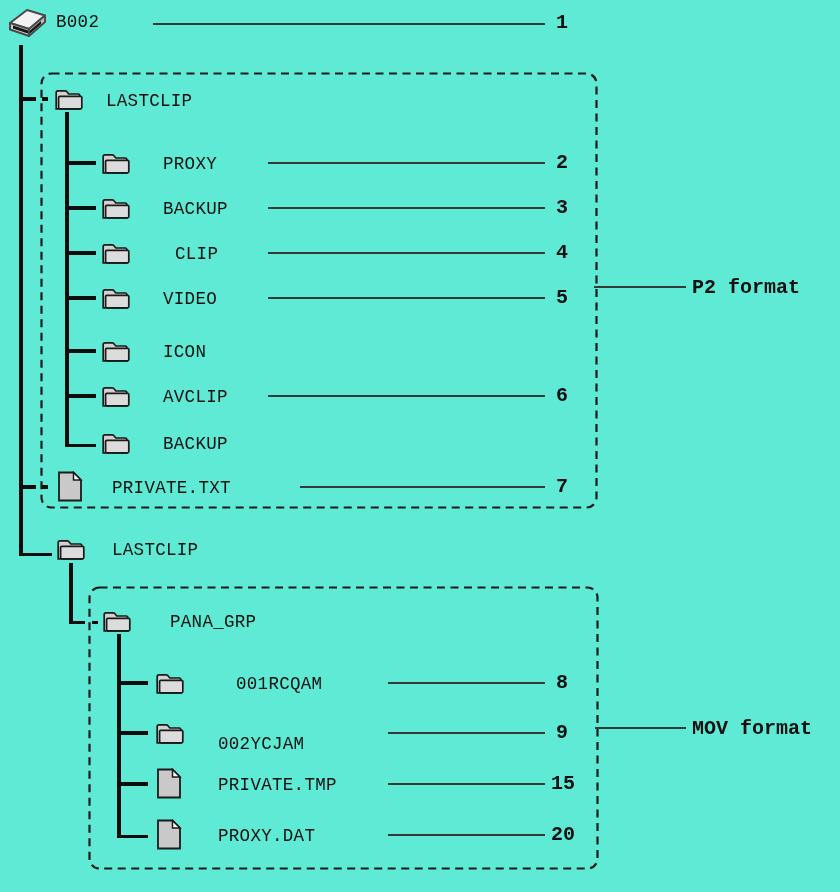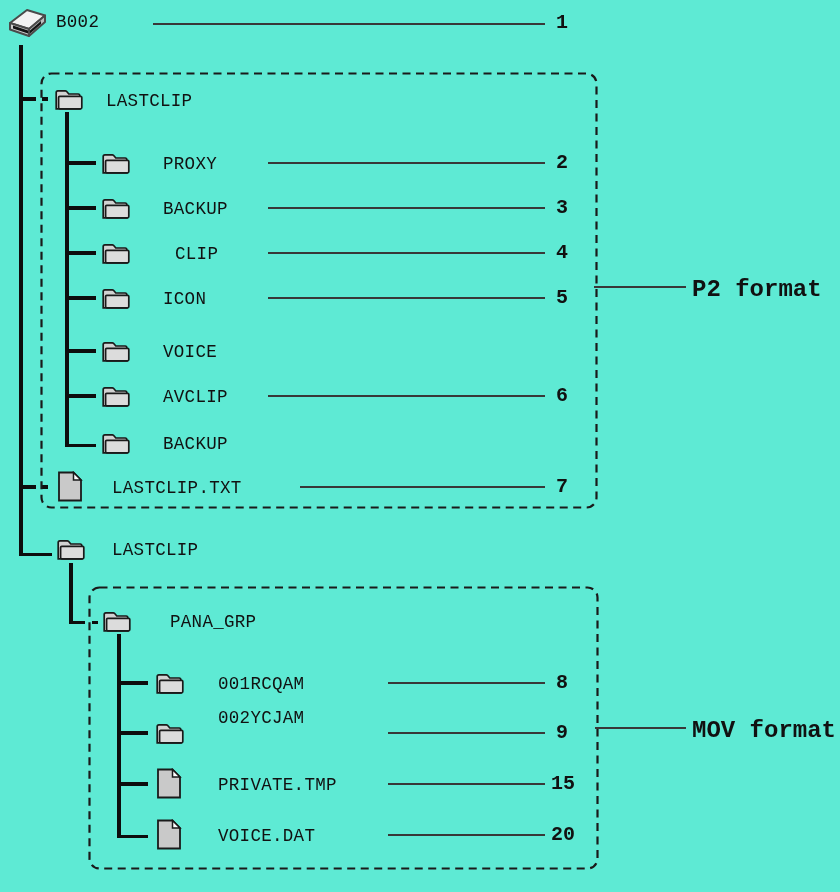--- a/index.html
+++ b/index.html
@@ -4,21 +4,21 @@
 <style>
   html,body{margin:0;padding:0;background:#fff;}
   #canvas{
     position:relative;width:840px;height:892px;background:#5eead4;
     font-family:Liberation Mono, monospace;color:#111;
     overflow:hidden;
   }
   .abs{position:absolute;}
   .lbl{font-size:17.5px;letter-spacing:.3px;white-space:nowrap;line-height:1.1;}
   .num{font-size:20px;font-weight:bold;white-space:nowrap;line-height:1;}
-  .grp{font-size:24px;font-weight:bold;white-space:nowrap;line-height:1;}
+  .grp{font-size:20px;font-weight:bold;white-space:nowrap;line-height:1;}
   .leader{height:2px;background:#383838;}
   .trunk{background:#0d0d0d;}
   .dot{width:6px;height:3.5px;background:#0d0d0d;}
   svg{display:block;}
 </style>
 </head>
 <body>
 
 <div id="canvas">
 
@@ -94,31 +94,31 @@
   <span class="abs lbl" style="left:175px;top:245px">CLIP</span>
   <div class="abs leader" style="left:268px;top:252px;width:277px"></div>
   <span class="abs num" style="left:556px;top:243px">4</span>
 
   <span class="abs" style="left:101px;top:286px">
     <svg width="30" height="24" viewBox="0 0 30 24">
         <path d="M2.2 21.8 L2.2 5.5 Q2.2 3.8 3.9 3.8 L11.2 3.8 Q12.1 3.8 12.7 4.5 L14.8 7 L24.2 7 Q25.8 7 25.8 8.7 L25.8 21.8 Z" fill="#d2d2d2" stroke="#1a1a1a" stroke-width="1.7"></path>
         <rect x="4.6" y="9.3" width="23.2" height="12.5" rx="1.2" fill="#dcdcdc" stroke="#1a1a1a" stroke-width="1.7"></rect>
       </svg>
   </span>
-  <span class="abs lbl" style="left:163px;top:290px">ICON</span>
+  <span class="abs lbl" style="left:163px;top:290px">VIDEO</span>
   <div class="abs leader" style="left:268px;top:297px;width:277px"></div>
   <span class="abs num" style="left:556px;top:288px">5</span>
 
   <span class="abs" style="left:101px;top:339px">
     <svg width="30" height="24" viewBox="0 0 30 24">
         <path d="M2.2 21.8 L2.2 5.5 Q2.2 3.8 3.9 3.8 L11.2 3.8 Q12.1 3.8 12.7 4.5 L14.8 7 L24.2 7 Q25.8 7 25.8 8.7 L25.8 21.8 Z" fill="#d2d2d2" stroke="#1a1a1a" stroke-width="1.7"></path>
         <rect x="4.6" y="9.3" width="23.2" height="12.5" rx="1.2" fill="#dcdcdc" stroke="#1a1a1a" stroke-width="1.7"></rect>
       </svg>
   </span>
-  <span class="abs lbl" style="left:163px;top:343px">VOICE</span>
+  <span class="abs lbl" style="left:163px;top:343px">ICON</span>
 
   <span class="abs" style="left:101px;top:384px">
     <svg width="30" height="24" viewBox="0 0 30 24">
         <path d="M2.2 21.8 L2.2 5.5 Q2.2 3.8 3.9 3.8 L11.2 3.8 Q12.1 3.8 12.7 4.5 L14.8 7 L24.2 7 Q25.8 7 25.8 8.7 L25.8 21.8 Z" fill="#d2d2d2" stroke="#1a1a1a" stroke-width="1.7"></path>
         <rect x="4.6" y="9.3" width="23.2" height="12.5" rx="1.2" fill="#dcdcdc" stroke="#1a1a1a" stroke-width="1.7"></rect>
       </svg>
   </span>
   <span class="abs lbl" style="left:163px;top:388px">AVCLIP</span>
   <div class="abs leader" style="left:268px;top:395px;width:277px"></div>
   <span class="abs num" style="left:556px;top:386px">6</span>
@@ -130,21 +130,21 @@
       </svg>
   </span>
   <span class="abs lbl" style="left:163px;top:435px">BACKUP</span>
 
   <span class="abs" style="left:57px;top:471px">
     <svg width="26" height="31" viewBox="0 0 26 31">
         <path d="M2 1.5 L16.5 1.5 L24 9 L24 29.5 L2 29.5 Z" fill="#c9c9c9" stroke="#1a1a1a" stroke-width="1.8"></path>
         <path d="M16.5 1.5 L16.5 9 L24 9 Z" fill="#ffffff" stroke="#1a1a1a" stroke-width="1.5"></path>
       </svg>
   </span>
-  <span class="abs lbl" style="left:112px;top:479px">LASTCLIP.TXT</span>
+  <span class="abs lbl" style="left:112px;top:479px">PRIVATE.TXT</span>
   <div class="abs leader" style="left:300px;top:486px;width:245px"></div>
   <span class="abs num" style="left:556px;top:477px">7</span>
 
   <span class="abs" style="left:56px;top:537px">
     <svg width="30" height="24" viewBox="0 0 30 24">
         <path d="M2.2 21.8 L2.2 5.5 Q2.2 3.8 3.9 3.8 L11.2 3.8 Q12.1 3.8 12.7 4.5 L14.8 7 L24.2 7 Q25.8 7 25.8 8.7 L25.8 21.8 Z" fill="#d2d2d2" stroke="#1a1a1a" stroke-width="1.7"></path>
         <rect x="4.6" y="9.3" width="23.2" height="12.5" rx="1.2" fill="#dcdcdc" stroke="#1a1a1a" stroke-width="1.7"></rect>
       </svg>
   </span>
   <span class="abs lbl" style="left:112px;top:541px">LASTCLIP</span>
@@ -172,47 +172,47 @@
   <div class="abs trunk" style="left:117px;top:731px;width:31px;height:3.5px"></div>
   <div class="abs trunk" style="left:117px;top:782px;width:31px;height:3.5px"></div>
   <div class="abs trunk" style="left:117px;top:834.5px;width:31px;height:3.5px"></div>
 
   <span class="abs" style="left:155px;top:671px">
     <svg width="30" height="24" viewBox="0 0 30 24">
         <path d="M2.2 21.8 L2.2 5.5 Q2.2 3.8 3.9 3.8 L11.2 3.8 Q12.1 3.8 12.7 4.5 L14.8 7 L24.2 7 Q25.8 7 25.8 8.7 L25.8 21.8 Z" fill="#d2d2d2" stroke="#1a1a1a" stroke-width="1.7"></path>
         <rect x="4.6" y="9.3" width="23.2" height="12.5" rx="1.2" fill="#dcdcdc" stroke="#1a1a1a" stroke-width="1.7"></rect>
       </svg>
   </span>
-  <span class="abs lbl" style="left:218px;top:675px">001RCQAM</span>
+  <span class="abs lbl" style="left:236px;top:675px">001RCQAM</span>
   <div class="abs leader" style="left:388px;top:682px;width:157px"></div>
   <span class="abs num" style="left:556px;top:673px">8</span>
 
   <span class="abs" style="left:155px;top:721px">
     <svg width="30" height="24" viewBox="0 0 30 24">
         <path d="M2.2 21.8 L2.2 5.5 Q2.2 3.8 3.9 3.8 L11.2 3.8 Q12.1 3.8 12.7 4.5 L14.8 7 L24.2 7 Q25.8 7 25.8 8.7 L25.8 21.8 Z" fill="#d2d2d2" stroke="#1a1a1a" stroke-width="1.7"></path>
         <rect x="4.6" y="9.3" width="23.2" height="12.5" rx="1.2" fill="#dcdcdc" stroke="#1a1a1a" stroke-width="1.7"></rect>
       </svg>
   </span>
-  <span class="abs lbl" style="left:218px;top:709px">002YCJAM</span>
+  <span class="abs lbl" style="left:218px;top:735px">002YCJAM</span>
   <div class="abs leader" style="left:388px;top:732px;width:157px"></div>
   <span class="abs num" style="left:556px;top:723px">9</span>
 
   <span class="abs" style="left:156px;top:768px">
     <svg width="26" height="31" viewBox="0 0 26 31">
         <path d="M2 1.5 L16.5 1.5 L24 9 L24 29.5 L2 29.5 Z" fill="#c9c9c9" stroke="#1a1a1a" stroke-width="1.8"></path>
         <path d="M16.5 1.5 L16.5 9 L24 9 Z" fill="#ffffff" stroke="#1a1a1a" stroke-width="1.5"></path>
       </svg>
   </span>
   <span class="abs lbl" style="left:218px;top:776px">PRIVATE.TMP</span>
   <div class="abs leader" style="left:388px;top:783px;width:157px"></div>
   <span class="abs num" style="left:551px;top:774px">15</span>
 
   <span class="abs" style="left:156px;top:819px">
     <svg width="26" height="31" viewBox="0 0 26 31">
         <path d="M2 1.5 L16.5 1.5 L24 9 L24 29.5 L2 29.5 Z" fill="#c9c9c9" stroke="#1a1a1a" stroke-width="1.8"></path>
         <path d="M16.5 1.5 L16.5 9 L24 9 Z" fill="#ffffff" stroke="#1a1a1a" stroke-width="1.5"></path>
       </svg>
   </span>
-  <span class="abs lbl" style="left:218px;top:827px">VOICE.DAT</span>
+  <span class="abs lbl" style="left:218px;top:827px">PROXY.DAT</span>
   <div class="abs leader" style="left:388px;top:834px;width:157px"></div>
   <span class="abs num" style="left:551px;top:825px">20</span>
 
 </div>
 
 </body></html>

